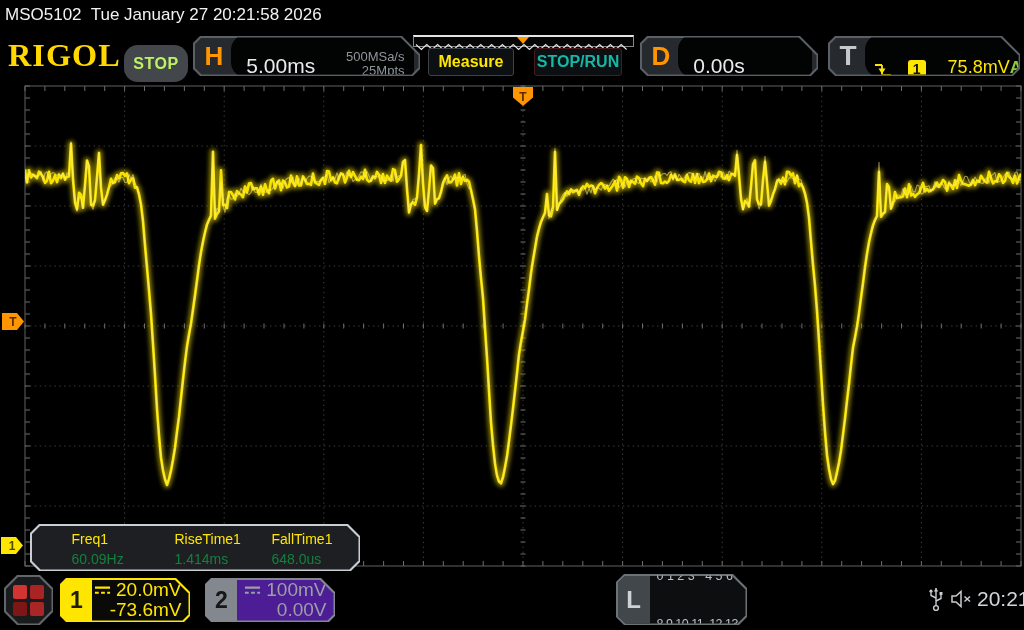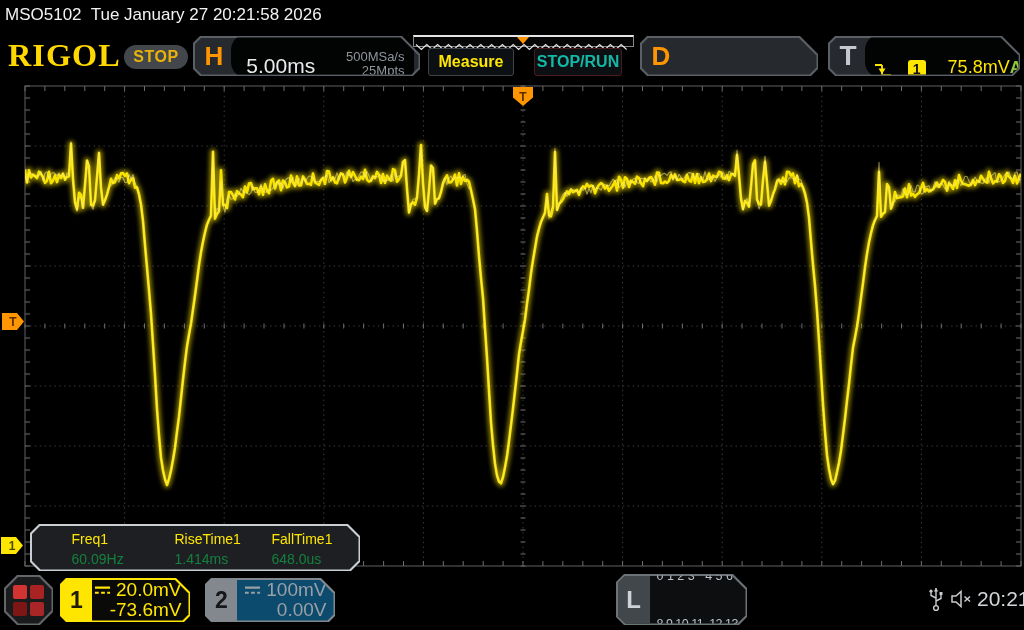--- a/index.html
+++ b/index.html
@@ -3,23 +3,23 @@
 <meta charset="utf-8">
 <style>
   html,body{margin:0;padding:0;background:#000;}
   .screen{position:relative;width:1024px;height:630px;background:#000;overflow:hidden;
           font-family:"Liberation Sans",sans-serif;-webkit-font-smoothing:antialiased;}
   
   .titlebar{position:absolute;left:5px;top:5px;height:22px;color:#f2f2f2;font-size:17px;white-space:pre;}
   
   .logo{position:absolute;left:8px;top:38px;font-family:"Liberation Serif",serif;font-weight:bold;
         font-size:31px;color:#ffd800;letter-spacing:1px;transform:scaleX(1.04);transform-origin:left;}
-  .stop-badge{position:absolute;left:124px;top:45px;width:64px;height:24px;background:#43474c;
+  .stop-badge{position:absolute;left:124px;top:45px;width:64px;height:37px;background:#43474c;
         border-radius:14px;display:flex;align-items:center;justify-content:center;
-        color:#eab308;font-weight:bold;font-size:16px;letter-spacing:.5px;}
+        color:#bef264;font-weight:bold;font-size:16px;letter-spacing:.5px;}
   .cf{position:absolute;--c1:7px;--c2:18px;
       clip-path:polygon(var(--c1) 0,calc(100% - var(--c2)) 0,100% var(--c2),100% calc(100% - var(--c1)),
       calc(100% - var(--c1)) 100%,var(--c1) 100%,0 calc(100% - var(--c1)),0 var(--c1));}
   .cf .cfi{position:absolute;inset:1.5px;
       clip-path:polygon(var(--c1) 0,calc(100% - var(--c2)) 0,100% var(--c2),100% calc(100% - var(--c1)),
       calc(100% - var(--c1)) 100%,var(--c1) 100%,0 calc(100% - var(--c1)),0 var(--c1));
       display:flex;align-items:center;}
   .hblk{left:193px;top:36px;width:227px;height:40px;background:#5a6066;}
   .dblk{left:640px;top:36px;width:178px;height:40px;background:#5a6066;}
   .tblk{left:828px;top:36px;width:192px;height:40px;background:#5a6066;}
@@ -66,21 +66,21 @@
   .mgrid{display:grid;grid-template-columns:14px 14px;grid-template-rows:14px 14px;gap:3px;margin:0 auto;}
   .mgrid div{border-radius:2px;}
   .chblk{top:6px;height:44px;--c1:6px;--c2:14px;}
   .ch1{left:60px;width:130px;background:#ffe600;}
   .ch2{left:205px;width:130px;background:#82888d;}
   .chtab{width:30px;height:100%;display:flex;align-items:center;justify-content:center;
          font-weight:bold;font-size:23px;flex:0 0 30px;}
   .chrows{flex:1;height:100%;background:#0a0a08;display:flex;flex-direction:column;
           justify-content:center;padding-right:7px;box-sizing:border-box;align-items:flex-end;}
   .chrow{display:flex;justify-content:flex-end;align-items:center;gap:5px;font-size:19px;line-height:20px;}
-  .ch1 .chrow{color:#ffe600;} .ch2 .chrow{color:#9aa0a5;} .ch2 .chrows{background:#0c4a6e;}
+  .ch1 .chrow{color:#ffe600;} .ch2 .chrow{color:#9aa0a5;} .ch2 .chrows{background:#4c1d95;}
   .ch1 .chtab{color:#201e00;} .ch2 .chtab{color:#15171a;}
   .logic{left:616px;top:2px;width:131px;height:51px;background:#6d7276;--c1:8px;--c2:14px;}
   .logic-fill{background:#0d0e10;}
   .ltab{width:32px;height:100%;background:#42474c;display:flex;align-items:center;justify-content:center;
         color:#cdd2d6;font-weight:bold;font-size:24px;flex:0 0 32px;}
   .lrows{flex:1;padding-left:7px;color:#bcc2c7;font-size:12.5px;line-height:16px;white-space:pre;}
   .clock{position:absolute;left:977px;top:15px;color:#d2d6d9;font-size:21px;}
   .usb{position:absolute;left:928px;top:14px;} .mute{position:absolute;left:950px;top:17px;}
 </style>
 </head>
@@ -112,20 +112,23 @@
       </svg>
   </div>
   <div class="ptri"></div>
 
   <div class="hbtn measure">Measure</div>
   <div class="hbtn stoprun">STOP/RUN</div>
 
   <div class="cf dblk">
     <div class="cfi blkfill">
       <span class="blx orange">D</span>
+      <div class="pill">
+        <span class="tb-val">0.00s</span>
+      </div>
     </div>
   </div>
 
   <div class="cf tblk">
     <div class="cfi blkfill">
       <span class="blx grayT">T</span>
       <div class="pill">
         <svg width="18" height="16" viewBox="0 0 18 16">
           <path d="M1 3 H8 M8 3 V13 M8 13 H17" stroke="#ffe600" stroke-width="1.8" fill="none"></path>
           <polygon points="4.5,6.5 11.5,6.5 8,12" fill="#ffe600"></polygon>

